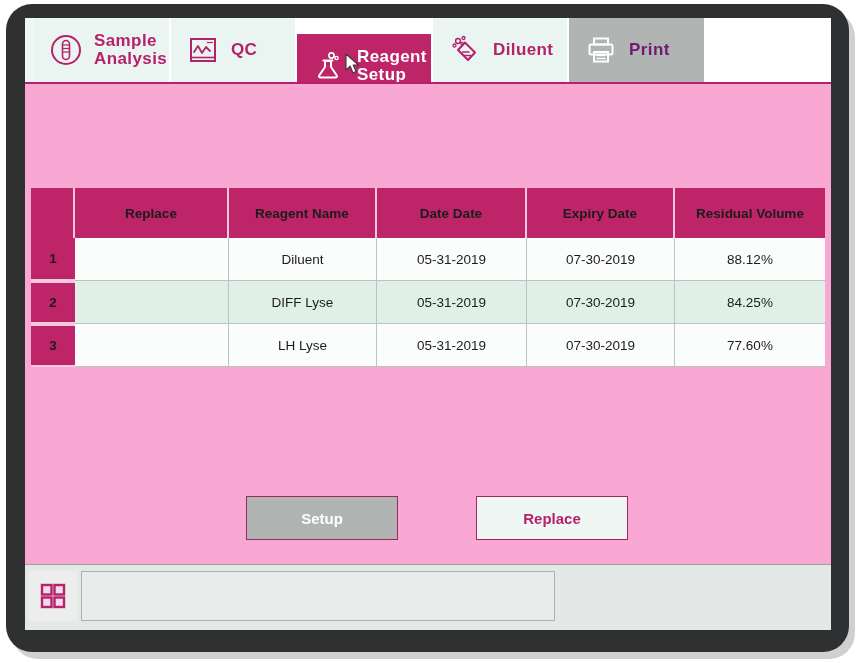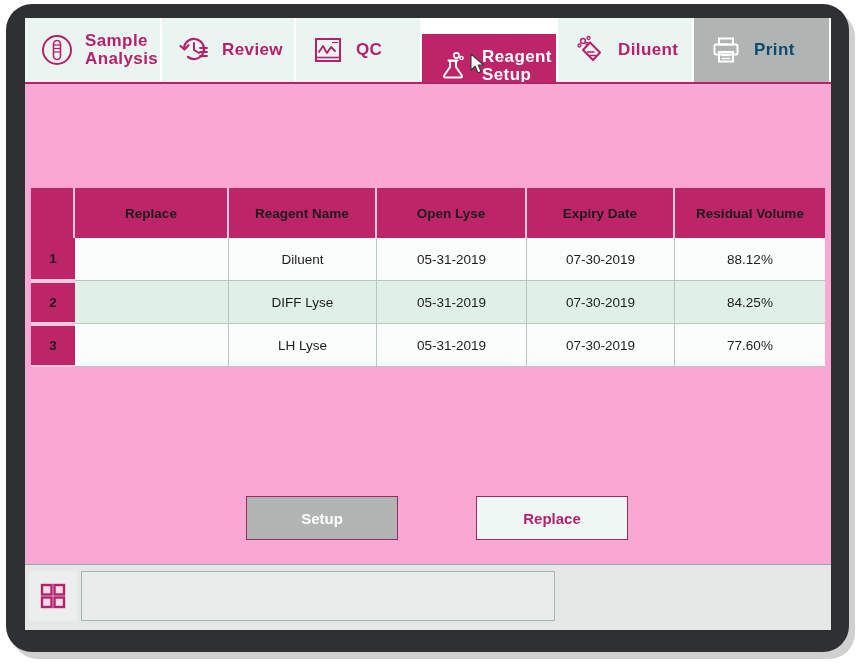--- a/index.html
+++ b/index.html
@@ -32,21 +32,21 @@
     top: 14px;
     width: 806px;
     height: 612px;
     background: #eff7f5;
     overflow: hidden;
   }
 
   
   #tabbar {
     position: absolute;
-    left: 0; top: 0;
+    left: 9px; top: 0;
     width: 806px;
     height: 64px;
     background: #ffffff;
     display: flex;
   }
   .tab {
     position: relative;
     height: 64px;
     background: #eaf4f0;
     border-right: 2px solid #ffffff;
@@ -70,21 +70,21 @@
     font-size: 17px;
     font-weight: bold;
     color: #b5216b;
     line-height: 1.05;
     letter-spacing: 0.4px;
     white-space: pre-line;
   }
   .tab.active { background: #be2468; margin-top: 16px; }
   .tab.active .tlabel { color: #ffffff; }
   .tab.disabled { background: #b0b4b2; }
-  .tab.disabled .tlabel { color: #0c4a6e; }
+  .tab.disabled .tlabel { color: #701a75; }
 
   #tab-sample   { width: 137px; }
   #tab-review   { width: 134px; }
   #tab-qc       { width: 126px; }
   #tab-reagent  { width: 136px; }
   #tab-diluent  { width: 136px; }
   #tab-print    { width: 135px; border-right: none; }
 
   #tabs-underline {
     position: absolute;
@@ -273,33 +273,20 @@
             <rect x="13.5" y="7.5" width="7" height="19" rx="3.5" fill="none" stroke="#b5216b" stroke-width="1.6"></rect>
             <line x1="14" y1="12" x2="20" y2="12" stroke="#b5216b" stroke-width="1.2"></line>
             <line x1="14" y1="15.5" x2="20" y2="15.5" stroke="#b5216b" stroke-width="1.2"></line>
             <line x1="14" y1="19" x2="20" y2="19" stroke="#b5216b" stroke-width="1.2"></line>
           </svg>
         </span>
         <span class="tlabel">Sample
 Analysis</span>
       </div>
 
-      <div class="tab" id="tab-review">
-        <span class="ticon">
-          <svg width="34" height="34" viewBox="0 0 34 34">
-            <path d="M7 16 A10 10 0 1 1 11 24" fill="none" stroke="#b5216b" stroke-width="2.2" stroke-linecap="round"></path>
-            <polyline points="3.5,13 7.5,16.5 11.5,12.2" fill="none" stroke="#b5216b" stroke-width="2.2" stroke-linecap="round" stroke-linejoin="round"></polyline>
-            <polyline points="17,10 17,17 22,20" fill="none" stroke="#b5216b" stroke-width="2" stroke-linecap="round" stroke-linejoin="round"></polyline>
-            <line x1="23" y1="15" x2="30" y2="15" stroke="#b5216b" stroke-width="1.8" stroke-linecap="round"></line>
-            <line x1="23" y1="19" x2="30" y2="19" stroke="#b5216b" stroke-width="1.8" stroke-linecap="round"></line>
-            <line x1="23" y1="23" x2="30" y2="23" stroke="#b5216b" stroke-width="1.8" stroke-linecap="round"></line>
-          </svg>
-        </span>
-        <span class="tlabel">Review</span>
-      </div>
 
       <div class="tab" id="tab-qc">
         <span class="ticon">
           <svg width="34" height="34" viewBox="0 0 34 34">
             <rect x="5" y="6" width="24" height="22" fill="none" stroke="#b5216b" stroke-width="2"></rect>
             <line x1="5" y1="24.5" x2="29" y2="24.5" stroke="#b5216b" stroke-width="1.6"></line>
             <polyline points="8,19 12,13 16,20 20,14 24,18" fill="none" stroke="#b5216b" stroke-width="1.8" stroke-linejoin="round" stroke-linecap="round"></polyline>
             <line x1="21" y1="9.5" x2="27" y2="9.5" stroke="#b5216b" stroke-width="1.2"></line>
           </svg>
         </span>
@@ -355,21 +342,21 @@
     <div id="tabs-underline"></div>
 
     <div id="content">
 
       <table id="table">
         <thead>
           <tr>
             <th class="idxcol"></th>
             <th style="width:154px">Replace</th>
             <th style="width:148px">Reagent Name</th>
-            <th style="width:150px">Open Lyse</th>
+            <th style="width:150px">Date Date</th>
             <th style="width:148px">Expiry Date</th>
             <th style="width:150px">Residual Volume</th>
           </tr>
         </thead>
         <tbody>
           <tr>
             <td class="idxcell">1</td>
             <td></td>
             <td>Diluent</td>
             <td>05-31-2019</td>

